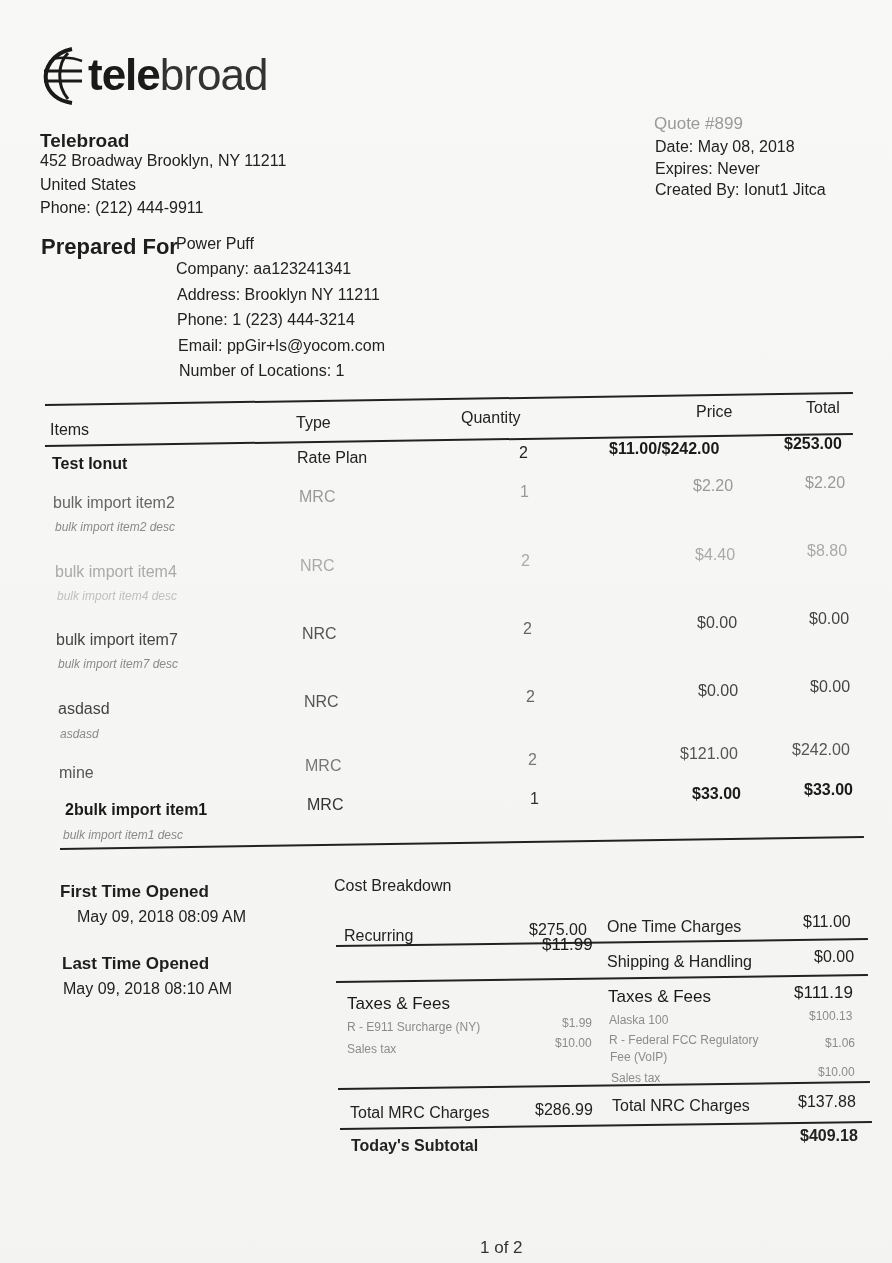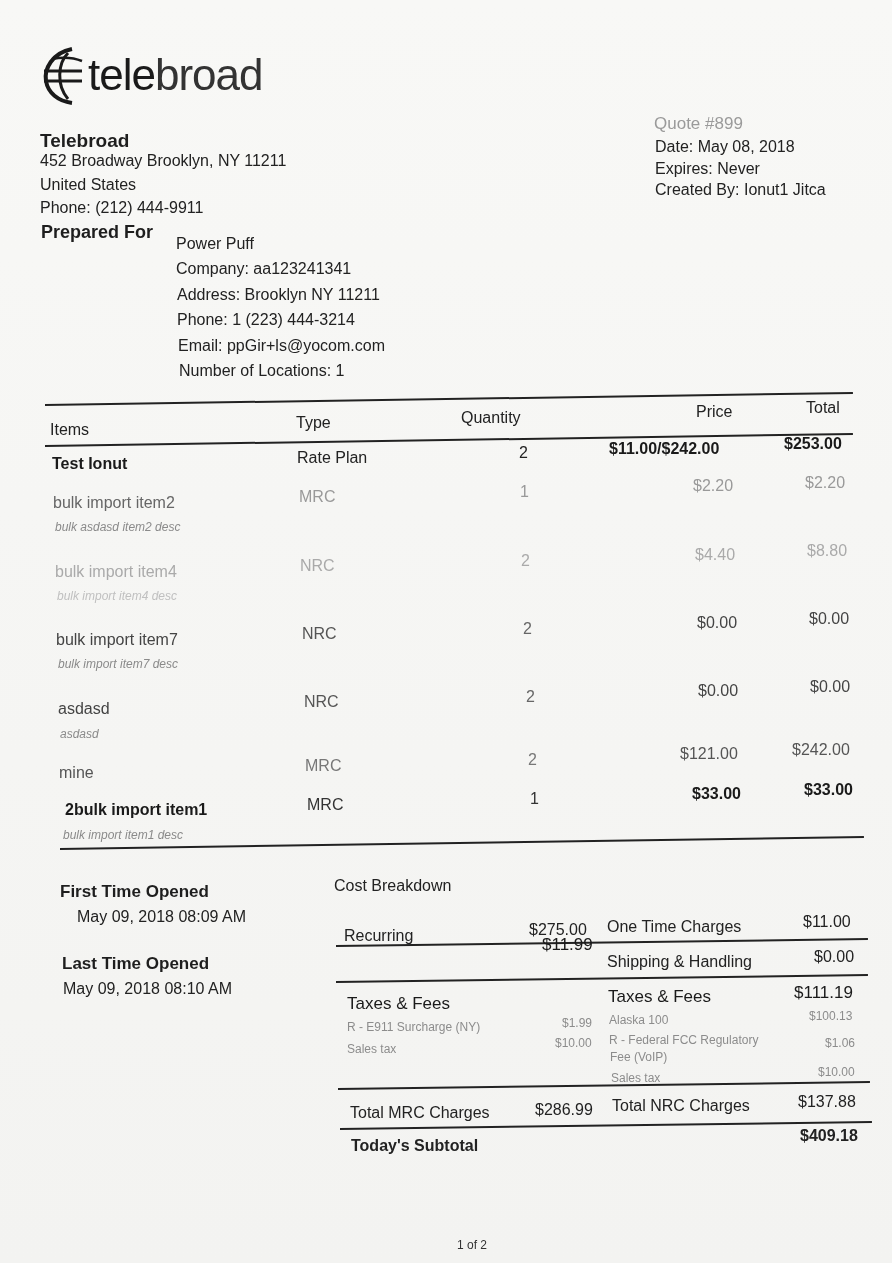--- a/index.html
+++ b/index.html
@@ -10,49 +10,49 @@
     color: #222;
     position: relative;
   }
   .page { position: absolute; inset: 0; background: linear-gradient(180deg,#f8f8f6 0%,#f3f3f1 100%); }
   .abs { position: absolute; white-space: nowrap; }
 
   
   .logo { left: 42px; top: 44px; height: 62px; display: flex; align-items: center; }
   .logo svg { width: 48px; height: 60px; }
   .logo-text { font-size: 44px; letter-spacing: -1px; margin-left: -2px; color: #222; line-height: 1; }
-  .logo-text b { font-weight: normal; color: #1a1a1a; }
+  .logo-text b { font-weight: bold; color: #1a1a1a; }
   .logo-text span { font-weight: normal; color: #333; }
 
   .company-name { left: 40px; top: 130px; font-size: 19px; font-weight: bold; color: #1e1e1e; }
   .company-line { left: 40px; font-size: 16px; color: #222; }
 
   .quote-num { left: 654px; top: 114px; font-size: 17px; color: #9a9a9a; }
   .quote-line { left: 655px; font-size: 16px; color: #222; }
 
-  .prep-label { left: 41px; top: 222px; font-size: 18px; font-weight: bold; color: #1e1e1e; }
+  .prep-label { left: 41px; top: 234px; font-size: 22px; font-weight: bold; color: #1e1e1e; }
   .prep-line { left: 176px; font-size: 16px; color: #222; }
 
   
   .rule { position: absolute; height: 2px; background: #222; transform-origin: left center; }
   .th { font-size: 16px; color: #222; font-weight: 500; }
   .cell { font-size: 16px; }
   .bold { font-weight: bold; color: #1a1a1a; }
   .muted { color: #777; }
   .faint { color: #aaa; }
   .desc { font-size: 12px; font-style: italic; color: #8a8a8a; }
   .desc.faint { color: #c0c0c0; }
 
   .sec-label { font-size: 17px; font-weight: bold; color: #1e1e1e; }
   .sec-val { font-size: 16px; color: #222; }
 
   .cb { font-size: 16px; color: #222; }
   .cb-sm { font-size: 12px; color: #8c8c8c; }
   .cb-bold { font-size: 17px; font-weight: bold; color: #1a1a1a; }
-  .footer { left: 457px; top: 1238px; font-size: 12px; color: #333; }
+  .footer { left: 480px; top: 1238px; font-size: 17px; color: #333; }
 </style>
 </head>
 <body>
 
 <div class="page">
 
   <div class="abs logo">
     <svg viewBox="0 0 48 60">
       <path d="M30 4 C10 8 2 24 4 36 C6 48 16 56 30 58" fill="none" stroke="#1a1a1a" stroke-width="4"></path>
       <path d="M26 8 C16 18 14 40 26 54" fill="none" stroke="#1a1a1a" stroke-width="3"></path>
@@ -92,21 +92,21 @@
   <div>
     <div class="abs cell bold" style="left:52px;top:455px">Test Ionut</div>
     <div class="abs cell" style="left:297px;top:449px">Rate Plan</div>
     <div class="abs cell" style="left:519px;top:444px">2</div>
     <div class="abs cell bold" style="left:609px;top:440px">$11.00/$242.00</div>
     <div class="abs cell bold" style="left:784px;top:435px">$253.00</div>
   </div>
 
   <div>
     <div class="abs cell muted" style="left:53px;top:494px;color:#666">bulk import item2</div>
-    <div class="abs desc" style="left:55px;top:520px">bulk asdasd item2 desc</div>
+    <div class="abs desc" style="left:55px;top:520px">bulk import item2 desc</div>
     <div class="abs cell muted" style="left:299px;top:488px;color:#999">MRC</div>
     <div class="abs cell muted" style="left:520px;top:483px;color:#999">1</div>
     <div class="abs cell muted" style="left:693px;top:477px;color:#999">$2.20</div>
     <div class="abs cell muted" style="left:805px;top:474px;color:#999">$2.20</div>
   </div>
 
   <div>
     <div class="abs cell faint" style="left:55px;top:563px">bulk import item4</div>
     <div class="abs desc faint" style="left:57px;top:589px">bulk import item4 desc</div>
     <div class="abs cell faint" style="left:300px;top:557px">NRC</div>

